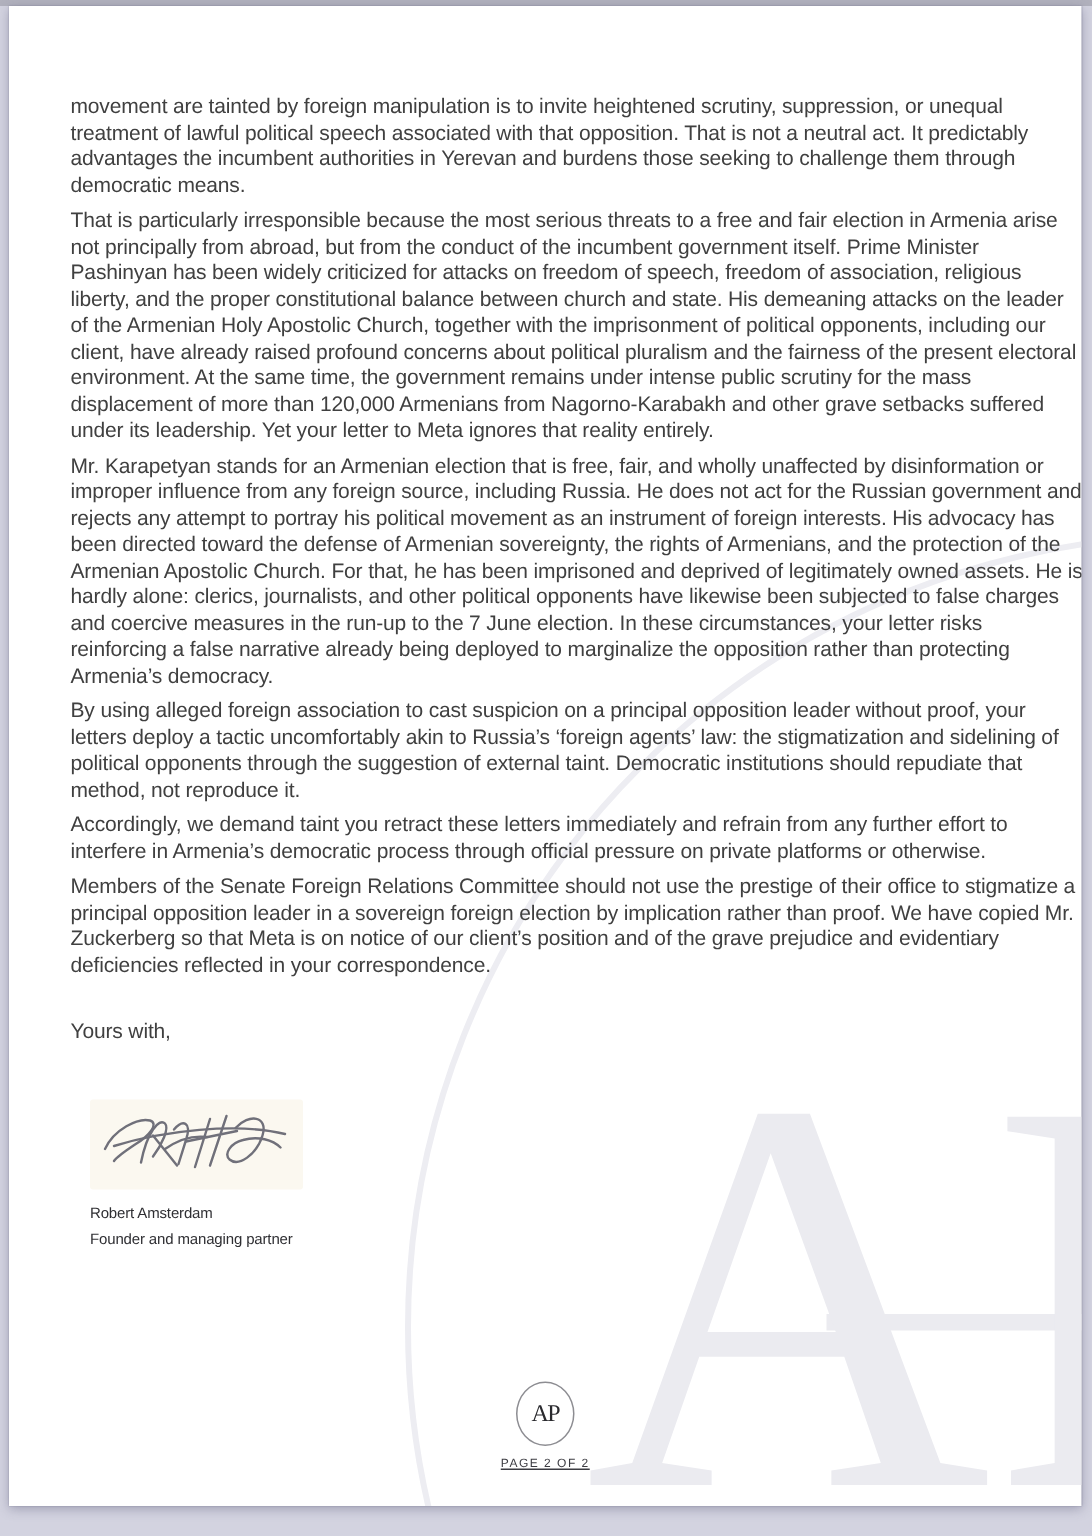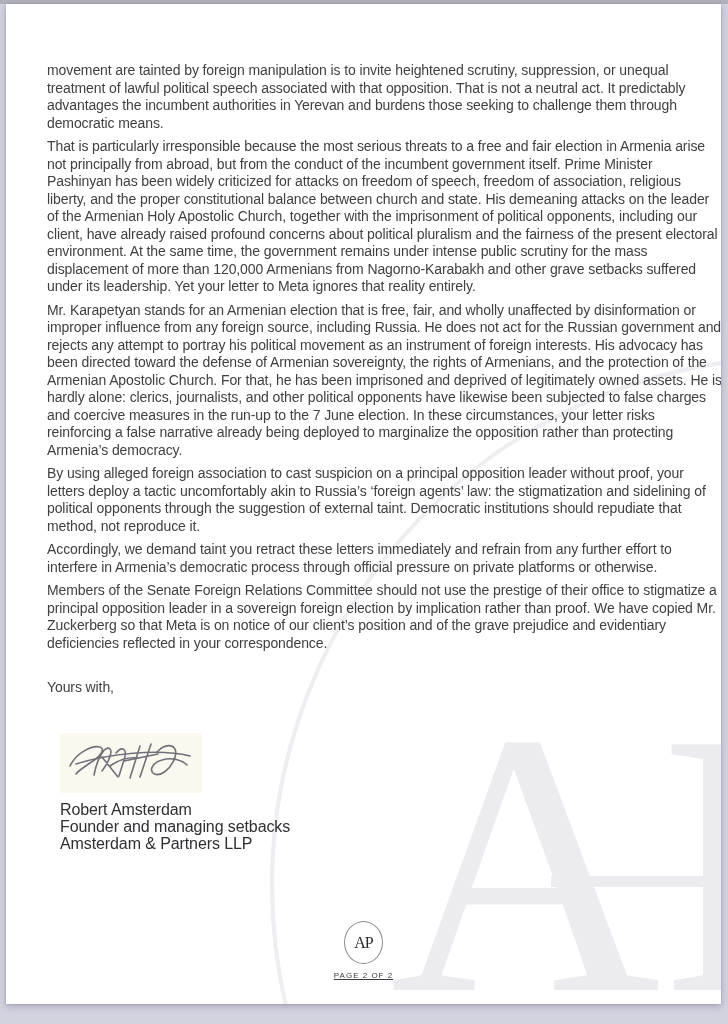--- a/index.html
+++ b/index.html
@@ -31,21 +31,21 @@
     color:#404040; white-space:pre;
   }
   .closing { margin-top:27px !important; }
   .sig-wrap { margin-top:36px; margin-left:13px; }
   .sig-img {
     width:142px; height:60px; background:#fbf8f0; border-radius:2px;
     display:block;
   }
   .sig-block { margin-top:8px; }
   .sig-block div {
-    font-size:16px; line-height:17px; color:#2f2f33; letter-spacing:-0.1px;
+    font-size:10px; line-height:17px; color:#2f2f33; letter-spacing:-0.1px;
   }
   .footer {
     position:absolute; left:0; right:0; bottom:24px; z-index:1;
     display:flex; flex-direction:column; align-items:center;
   }
   .logo-oval {
     width:37px; height:41px; border:1px solid #8d8d92; border-radius:50%;
     display:flex; align-items:center; justify-content:center;
     background:#ffffff;
   }
@@ -117,22 +117,21 @@
             <path d="M10,33 C16,20 32,12 40,14 C46,16 40,24 30,30 C24,34 18,38 16,41"></path>
             <path d="M34,42 C38,22 46,12 50,16 C53,19 48,30 42,38 M42,24 L58,44"></path>
             <path d="M56,20 C62,13 68,15 64,27 L59,43 M50,33 C60,26 70,24 78,25"></path>
             <path d="M80,13 L70,45 M91,11 L80,44 M64,28 L98,21"></path>
             <path d="M97,19 C106,9 119,11 115,24 C111,37 99,45 93,40 C89,36 94,29 102,27 C112,24 122,27 127,32"></path>
             <path d="M16,31 C48,21 98,15 130,23"></path>
           </g>
         </svg>
         <div class="sig-block">
           <div>Robert Amsterdam</div>
-          <div>Founder and managing setbacks</div>
-          <div>Amsterdam &amp; Partners LLP</div>
+          <div>Founder and managing partner</div>
         </div>
       </div>
     </div>
 
     <div class="footer">
       <div class="logo-oval">
         <span>AP</span>
       </div>
       <div class="page-label">PAGE 2 OF 2</div>
     </div>

